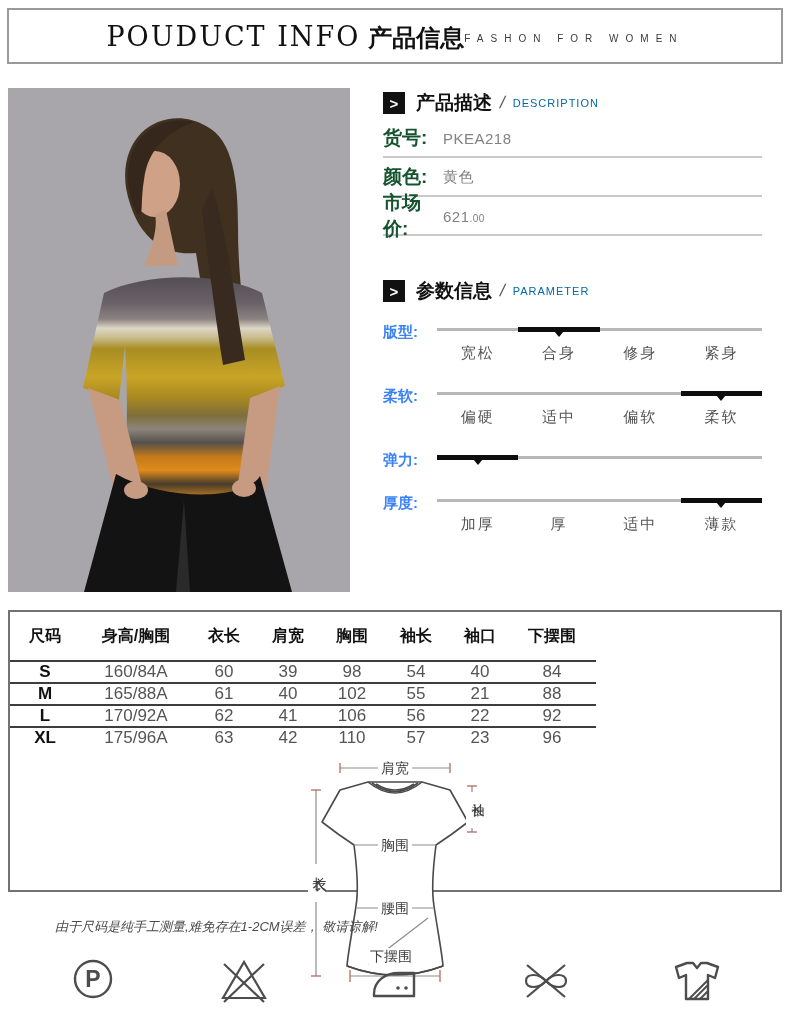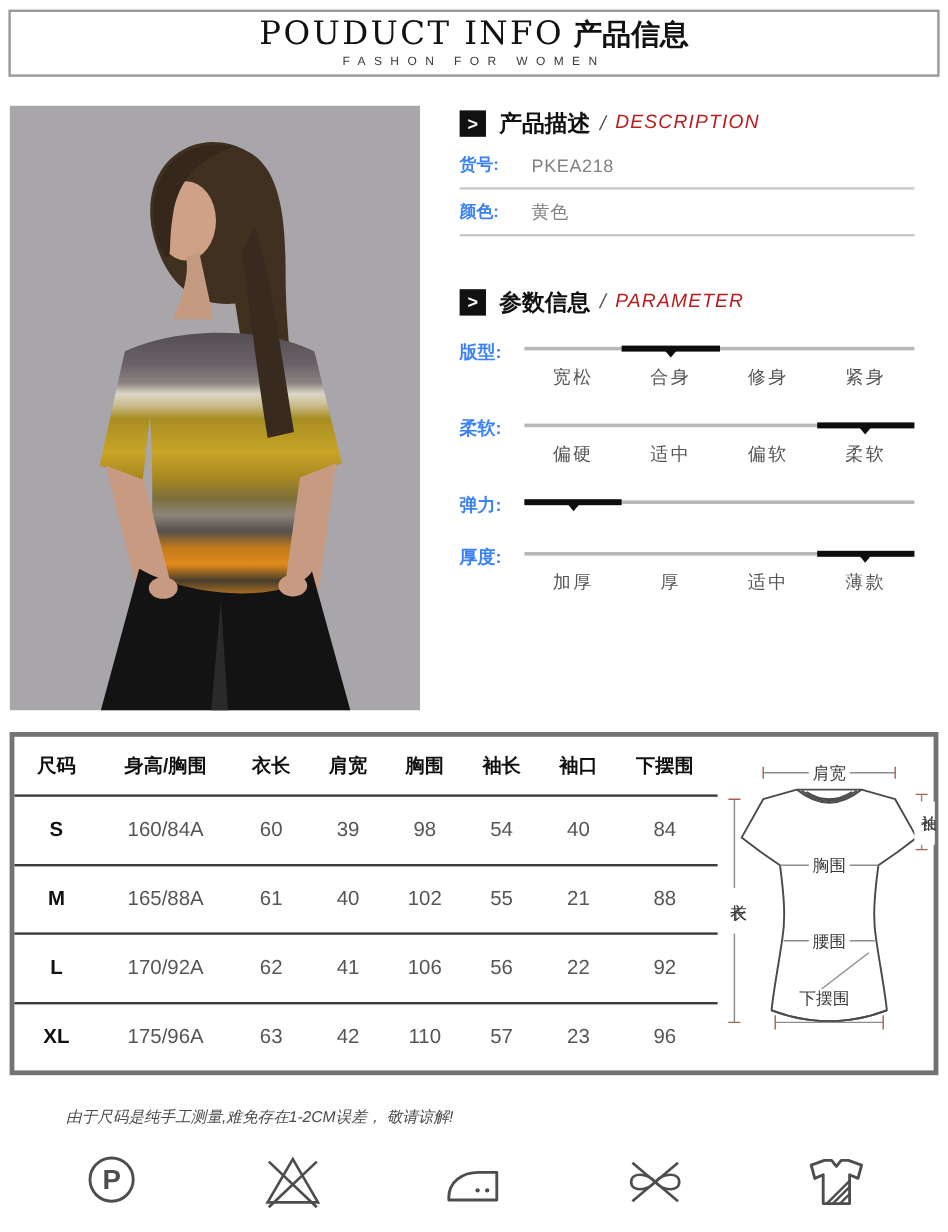--- a/index.html
+++ b/index.html
@@ -1,59 +1,59 @@
 <!DOCTYPE html>
 <html><head>
 <meta charset="utf-8">
 <style>
   html,body{margin:0;padding:0;background:#fff;}
   body{width:790px;height:1027px;position:relative;overflow:hidden;
        font-family:"Liberation Sans","DejaVu Sans",sans-serif;color:#222;}
 
   
   .brand-box{margin:8px 7px 0 7px;border:2px solid #9a9a9a;height:52px;
-             display:flex;flex-direction:column;align-items:center;justify-content:center;}
+             display:flex;align-items:center;justify-content:center;}
   .brand-line{display:flex;align-items:baseline;gap:8px;}
   .brand-en{font-family:"DejaVu Serif","Liberation Serif",serif;font-size:27px;
             letter-spacing:2px;color:#111;font-weight:400;line-height:1;}
   .brand-cn{font-size:24px;font-weight:bold;color:#111;line-height:1;}
   .brand-sub{font-size:10px;letter-spacing:7px;color:#3a3a3a;margin-top:4px;}
 
   
   .main{display:flex;margin-top:24px;}
   .photo-wrap{width:342px;height:504px;margin-left:8px;flex:none;}
   .right-col{flex:1;padding:2px 28px 0 33px;}
 
   .sec-head{display:flex;align-items:center;gap:11px;margin-bottom:4px;}
   .sec-icon{width:22px;height:22px;background:#111;color:#fff;font-weight:bold;
             font-size:15px;display:flex;align-items:center;justify-content:center;line-height:1;}
   .sec-cn{font-size:19px;font-weight:bold;color:#111;}
   .sec-sep{font-size:17px;color:#555;font-weight:300;transform:skewX(-12deg);margin:0 -3px;}
-  .sec-en{font-size:16px;color:#b91c1c;letter-spacing:1px;font-style:italic;}
+  .sec-en{font-size:11px;color:#0369a1;letter-spacing:1px;}
 
   .desc-row{display:flex;align-items:center;height:36px;border-bottom:2px solid #c9c9c9;
             margin-top:1px;}
-  .desc-label{width:60px;font-size:14px;font-weight:bold;color:#3b82f6;flex:none;}
+  .desc-label{width:60px;font-size:19px;font-weight:bold;color:#14532d;flex:none;}
   .desc-value{font-size:15px;color:#828282;letter-spacing:.5px;}
   .desc-value small{font-size:10px;}
 
   .param-head{margin-top:42px;margin-bottom:18px;}
   .param-row{display:flex;margin-bottom:23px;}
   .param-label{width:48px;flex:none;font-size:15px;font-weight:bold;color:#3b82f6;padding-top:1px;}
   .param-body{flex:1;margin-left:6px;}
   .track{position:relative;height:3px;background:#b8b8b8;margin-top:6px;}
   .fill{position:absolute;top:-1px;height:5px;width:25%;background:#0d0d0d;}
   .fill::after{content:"";position:absolute;left:50%;top:4px;transform:translateX(-50%);
                border-left:5px solid transparent;border-right:5px solid transparent;
                border-top:6px solid #0d0d0d;}
   .opts{display:flex;margin-top:13px;}
   .opts span{flex:1;text-align:center;font-size:15px;color:#555;letter-spacing:2px;}
 
   
-  .size-table{margin:18px 8px 0 8px;border:4px solid #737373;display:flex;height:278px;}
+  .size-table{margin:18px 8px 0 8px;border:2px solid #737373;display:flex;height:278px;flex-direction:column;}
   .st-left{width:586px;flex:none;display:flex;flex-direction:column;}
   .st-row{display:flex;align-items:center;border-bottom:2px solid #3d3d3d;flex:1;}
   .st-row:last-child{border-bottom:none;}
   .st-row.head{flex:0 0 48px;font-weight:bold;}
   .st-cell{text-align:center;font-size:17px;color:#555;}
   .st-row.head .st-cell{font-size:16px;color:#111;}
   .st-cell.c0{width:70px;font-weight:bold;color:#111;font-size:17px;}
   .st-cell.c1{width:112px;}
   .st-cell.c2,.st-cell.c3,.st-cell.c4,.st-cell.c5,.st-cell.c6{width:64px;}
   .st-cell.c7{width:80px;}
@@ -140,20 +140,24 @@
     </div>
 
     <div class="desc-row">
       <span class="desc-label">货号:</span>
       <span class="desc-value">PKEA218</span>
     </div>
     <div class="desc-row">
       <span class="desc-label">颜色:</span>
       <span class="desc-value">黄色</span>
     </div>
+    <div class="desc-row">
+      <span class="desc-label">市场价:</span>
+      <span class="desc-value"><span>621</span><small>.00</small></span>
+    </div>
 
     <div class="sec-head param-head">
       <span class="sec-icon">&gt;</span>
       <span class="sec-cn">参数信息</span>
       <span class="sec-sep">/</span>
       <span class="sec-en">PARAMETER</span>
     </div>
 
     <div class="param-row">
       <span class="param-label">版型:</span>

